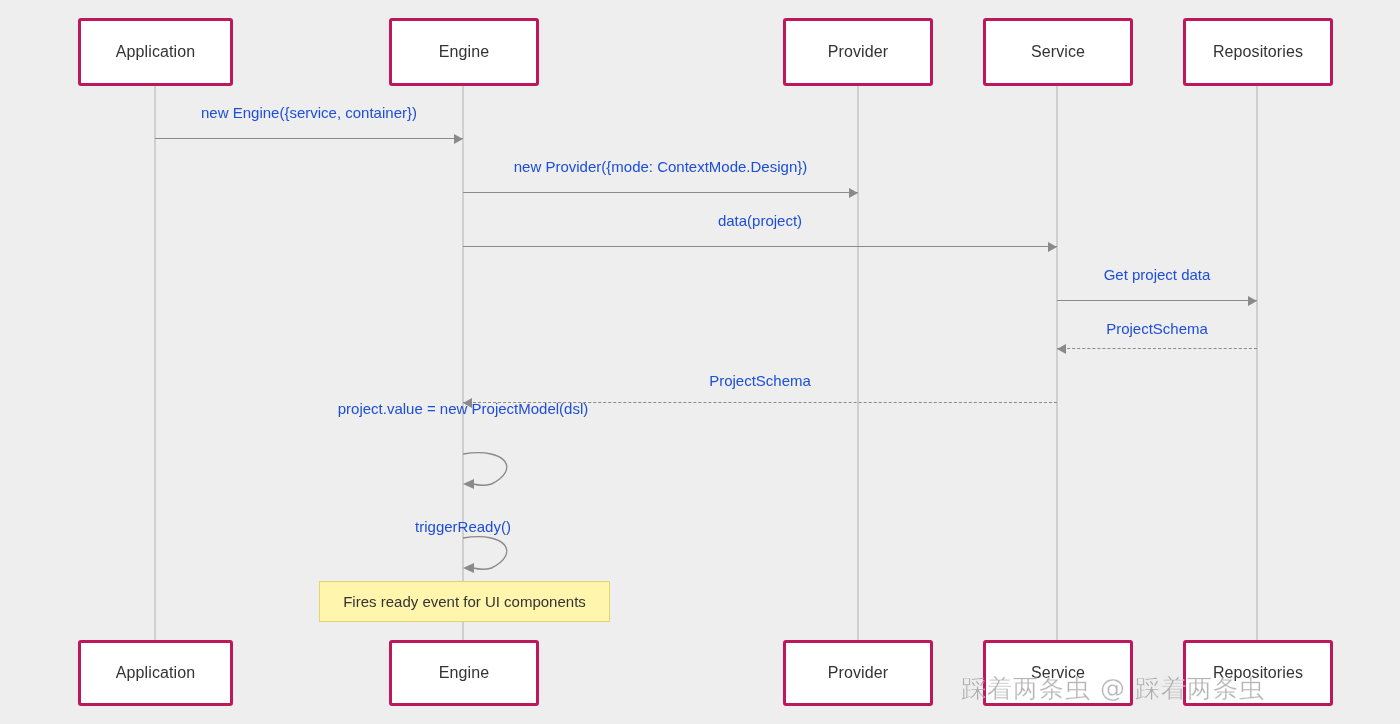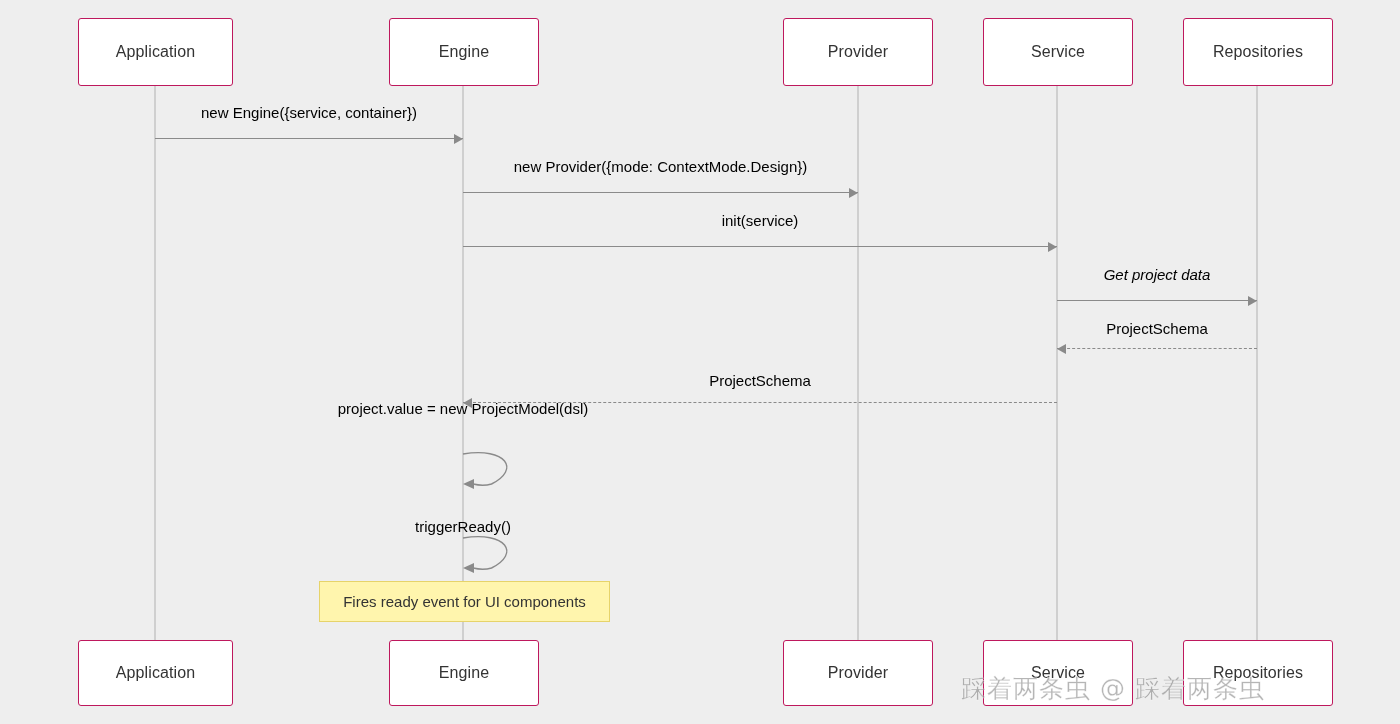--- a/index.html
+++ b/index.html
@@ -14,21 +14,21 @@
     background: #eeeeee;
     font-family: "Liberation Sans", sans-serif;
     overflow: hidden;
   }
 
   
   .actor-box {
     position: absolute;
     box-sizing: border-box;
     background: #ffffff;
-    border: 1px solid #be185d;
+    border: 3px solid #be185d;
     border-radius: 3px;
     display: flex;
     align-items: center;
     justify-content: center;
     color: #333333;
     font-size: 16px;
     letter-spacing: .1px;
     box-shadow: 0 0 0 0 rgba(0,0,0,0);
   }
 
@@ -56,21 +56,21 @@
     border-bottom: 5px solid transparent;
   }
   .arrow-head.right {
     border-left: 9px solid #8a8a8a;
   }
   .arrow-head.left {
     border-right: 9px solid #8a8a8a;
   }
   .msg-label {
     position: absolute;
-    color: #000000;
+    color: #1d4ed8;
     font-size: 15px;
     white-space: nowrap;
     text-align: center;
   }
 
   
   .selfloop {
     position: absolute;
   }
   .selfloop svg { display: block; overflow: visible; }
@@ -135,24 +135,24 @@
 
   <div id="messages">
       <div class="msg-line" style="left: 155px; top: 138px; width: 308px;"></div>
       <div class="arrow-head right" style="top: 134px; left: 454px;"></div>
       <div class="msg-label" style="left: 155px; width: 308px; top: 104px;">new Engine({service, container})</div>
       <div class="msg-line" style="left: 463px; top: 192px; width: 395px;"></div>
       <div class="arrow-head right" style="top: 188px; left: 849px;"></div>
       <div class="msg-label" style="left: 463px; width: 395px; top: 158px;">new Provider({mode: ContextMode.Design})</div>
       <div class="msg-line" style="left: 463px; top: 246px; width: 594px;"></div>
       <div class="arrow-head right" style="top: 242px; left: 1048px;"></div>
-      <div class="msg-label" style="left: 463px; width: 594px; top: 212px;">init(service)</div>
+      <div class="msg-label" style="left: 463px; width: 594px; top: 212px;">data(project)</div>
       <div class="msg-line" style="left: 1057px; top: 300px; width: 200px;"></div>
       <div class="arrow-head right" style="top: 296px; left: 1248px;"></div>
-      <div class="msg-label" style="left: 1057px; width: 200px; top: 266px; font-style: italic;">Get project data</div>
+      <div class="msg-label" style="left: 1057px; width: 200px; top: 266px;">Get project data</div>
       <div class="msg-line dashed" style="left: 1057px; top: 348px; width: 200px;"></div>
       <div class="arrow-head left" style="top: 344px; left: 1057px;"></div>
       <div class="msg-label" style="left: 1057px; width: 200px; top: 320px;">ProjectSchema</div>
       <div class="msg-line dashed" style="left: 463px; top: 402px; width: 594px;"></div>
       <div class="arrow-head left" style="top: 398px; left: 463px;"></div>
       <div class="msg-label" style="left: 463px; width: 594px; top: 372px;">ProjectSchema</div>
     </div>
 
   <div id="self-messages">
       <div class="msg-label" style="left: 163px; width: 600px; top: 400px;">project.value = new ProjectModel(dsl)</div>

